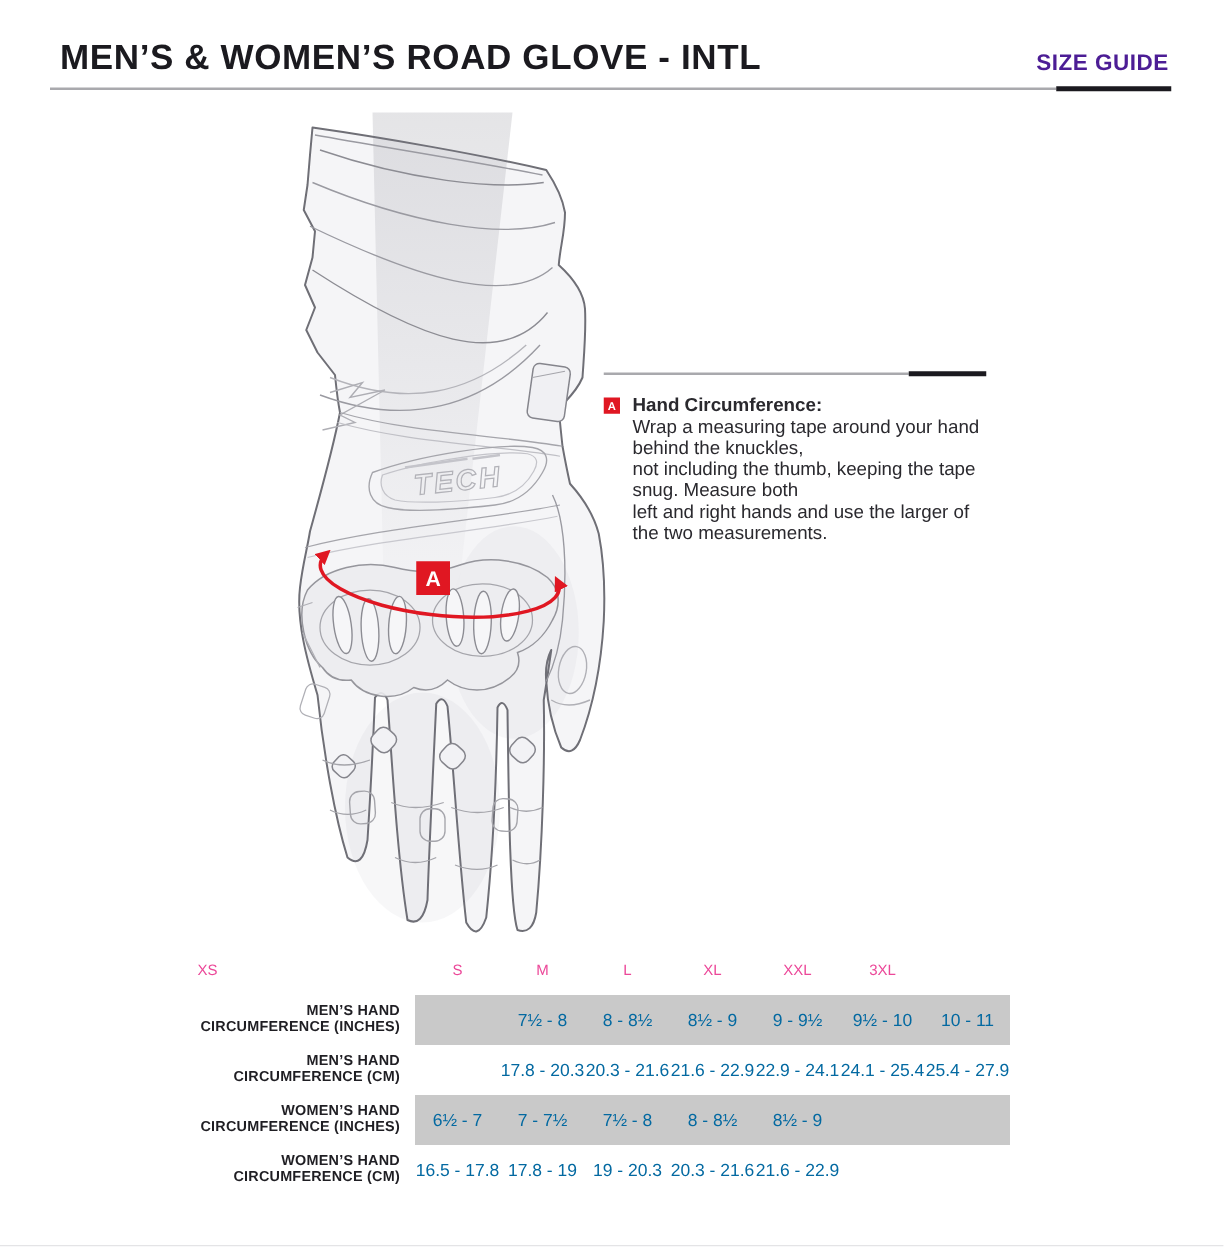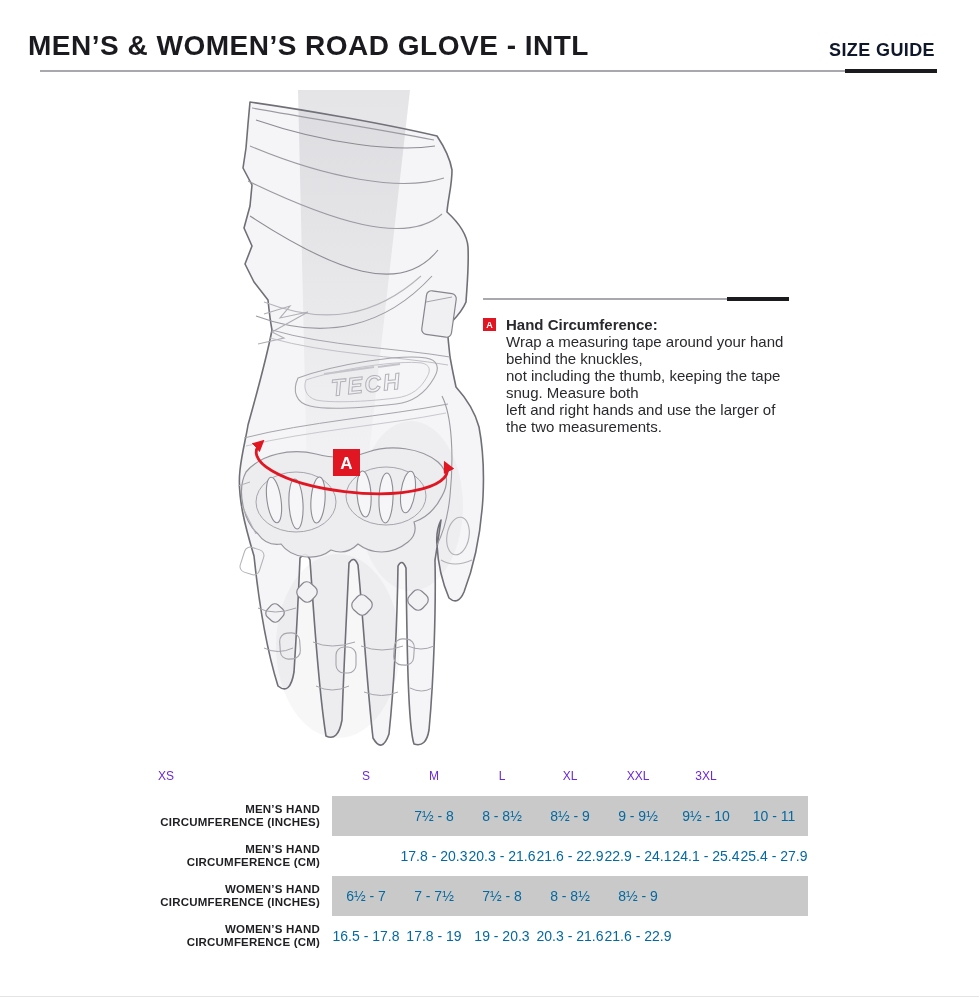--- a/index.html
+++ b/index.html
@@ -4,27 +4,27 @@
 <style>
   * { margin:0; padding:0; box-sizing:border-box; }
   html,body { background:#ffffff; }
   .page {
     position:relative; width:979px; height:1000px; background:#fff;
     font-family:"Liberation Sans", sans-serif; color:#26252b; overflow:hidden;
   }
 
   
   .hdr-title {
-    position:absolute; left:28px; top:30px;
+    position:absolute; left:48px; top:30px;
     font-size:28px; font-weight:bold; letter-spacing:.5px; color:#1b1a1f;
     white-space:nowrap;
   }
   .hdr-badge {
     position:absolute; right:44px; top:40px;
-    font-size:18px; font-weight:bold; letter-spacing:.4px; color:#0f172a;
+    font-size:18px; font-weight:bold; letter-spacing:.4px; color:#4c1d95;
   }
   .hdr-rule { position:absolute; left:40px; right:42px; top:69px; height:4px; }
   .hdr-rule .grey { position:absolute; left:0; right:92px; top:1px; height:2px; background:#a9a9ad; }
   .hdr-rule .black { position:absolute; right:0; top:0; width:92px; height:4px; background:#1b1a1f; }
 
   
   .measure { position:absolute; left:483px; top:288px; width:306px; }
   .measure h2 { font-size:17px; font-weight:bold; letter-spacing:1.4px; color:#1b1a1f; }
   .m-rule { display:flex; align-items:center; margin-top:9px; margin-bottom:15px; }
   .m-rule .grey { flex:1; height:2px; background:#a9a9ad; }
@@ -46,21 +46,21 @@
   .trow { display:grid; grid-template-columns:332px repeat(7,68px); height:40px; }
   .trow .lbl {
     display:flex; flex-direction:column; justify-content:center; align-items:flex-end;
     padding-right:12px; font-weight:bold; font-size:11.5px; line-height:13px;
     letter-spacing:.2px; color:#1f1e23; text-align:right;
   }
   .trow .cell {
     display:flex; align-items:center; justify-content:center;
     font-size:14px; color:#0369a1; white-space:nowrap;
   }
-  .trow.head .cell { font-size:12px; color:#6d28d9; }
+  .trow.head .cell { font-size:12px; color:#ec4899; }
   .trow.shaded .cell { background:#c9c9c9; }
 
   .bottom-rule { position:absolute; left:0; right:0; top:996px; height:1px; background:#e4e4e6; }
 </style>
 </head>
 <body>
 
 <div class="page">
 
   <div class="hdr-title">MEN’S &amp; WOMEN’S ROAD GLOVE - INTL</div>

